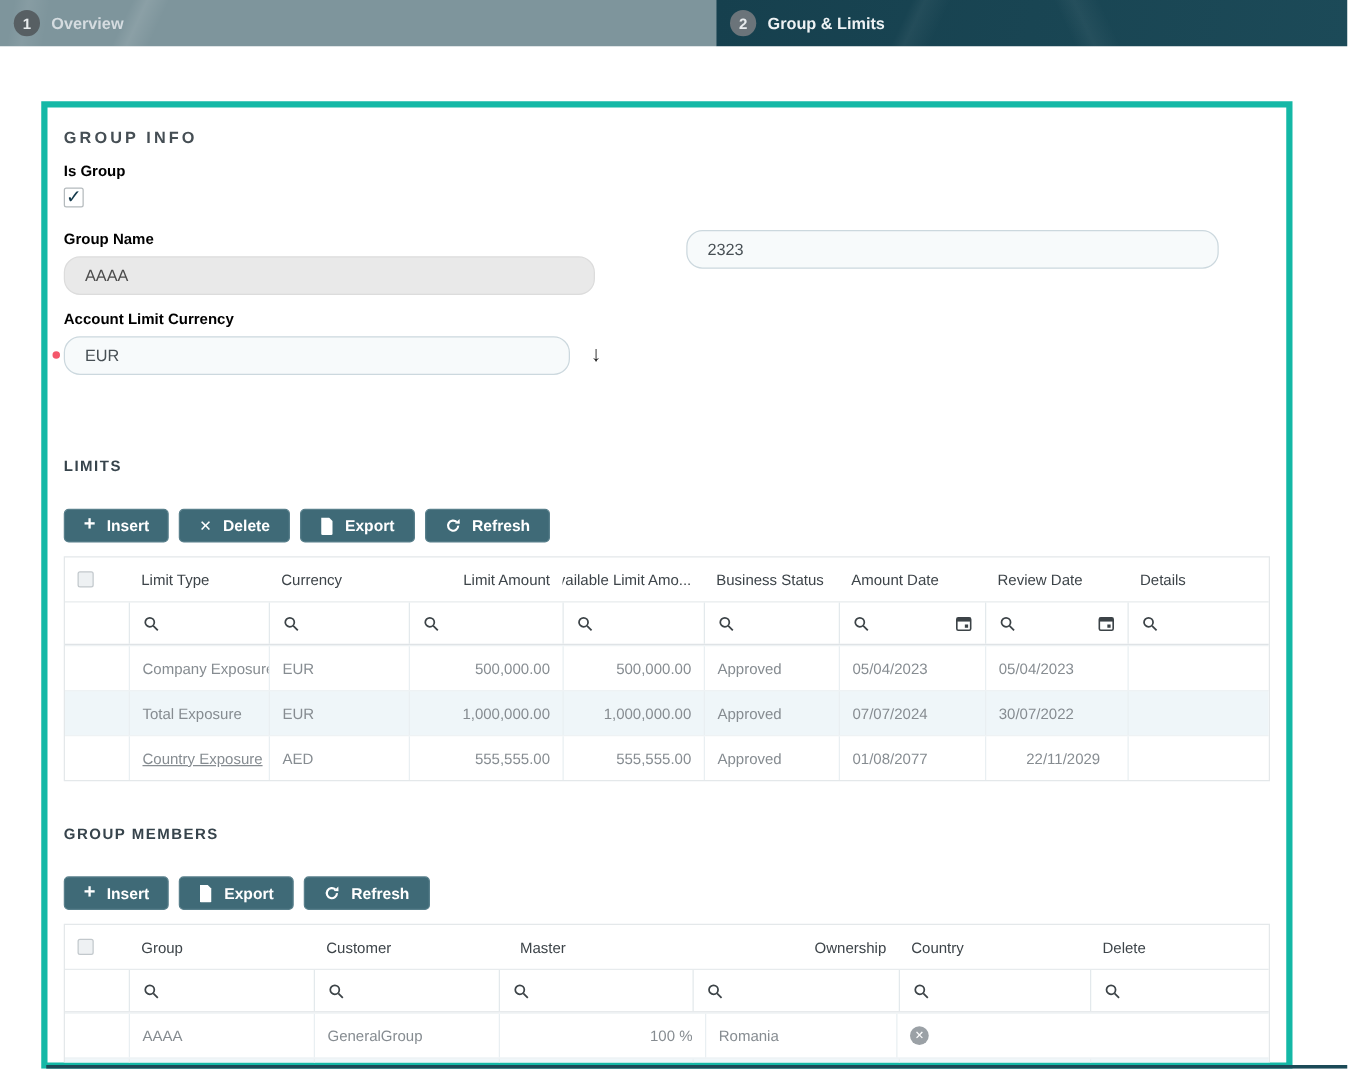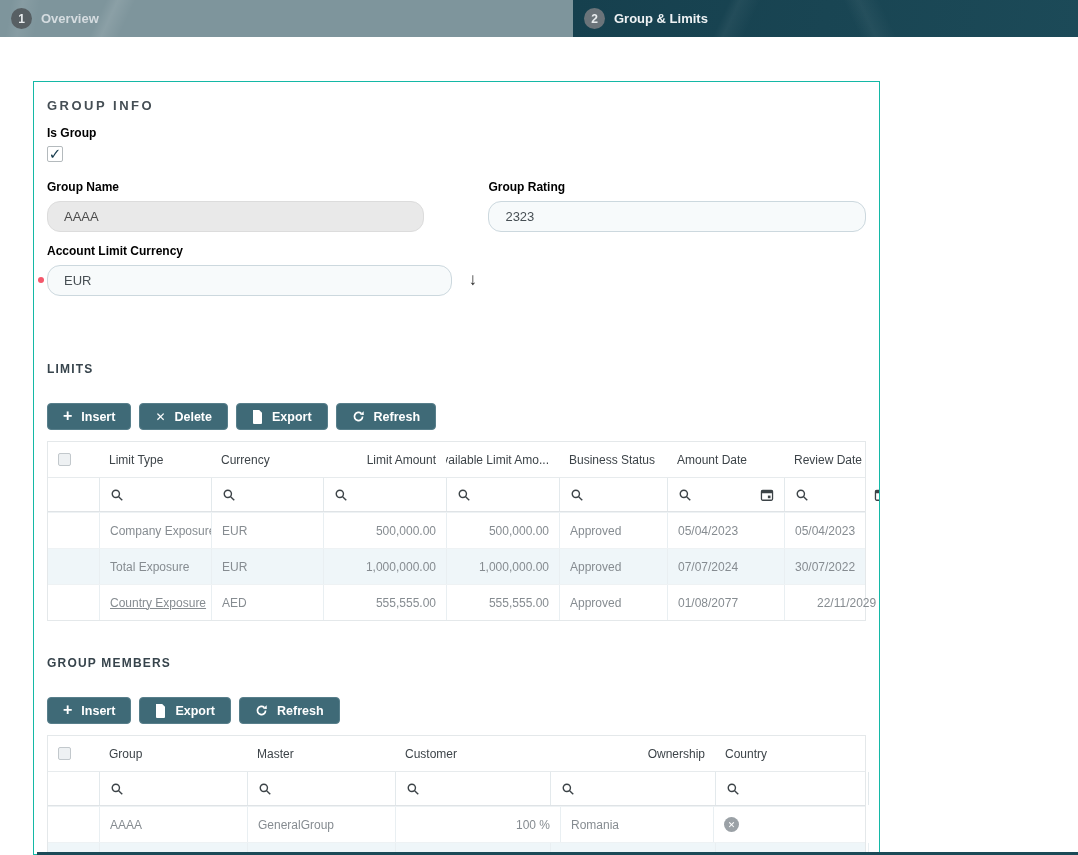--- a/index.html
+++ b/index.html
@@ -22,22 +22,22 @@
       linear-gradient(100deg,#16404e 0%, #1c4a58 100%); }
   .tab-num { width:21px; height:21px; border-radius:50%; display:flex; align-items:center;
     justify-content:center; font-size:12px; font-weight:bold; color:#e8ecee; flex:0 0 21px; }
   .tab-overview .tab-num { background:#575f63; }
   .tab-grouplimits .tab-num { background:#6b747a; }
   .tab-label { font-size:13px; font-weight:bold; }
   .tab-overview .tab-label { color:#d5dce0; }
   .tab-grouplimits .tab-label { color:#eef2f4; }
 
   
-  .card { position:absolute; left:33px; top:81px; width:847px; height:774px;
-    border:1px solid #14b8a6; background:#fff; padding:16px 13px 0 13px; overflow:hidden; }
+  .card { position:absolute; left:33px; top:81px; width:1001px; height:774px;
+    border:5px solid #14b8a6; background:#fff; padding:16px 13px 0 13px; overflow:hidden; }
 
   .sec-title { font-size:13px; font-weight:bold; letter-spacing:2.5px; color:#454e54; }
   .sub-title { font-size:12px; font-weight:bold; letter-spacing:1.2px; color:#37444c; }
   .f-label { font-size:12px; font-weight:bold; color:#000000; }
 
   .isgroup-label { margin-top:13px; }
   .cb { margin-top:6px; width:16px; height:16px; border:1px solid #b4babd; border-radius:2px;
     background:#fff; display:flex; align-items:center; justify-content:center; cursor:pointer; }
   .cb .tick { color:#14394b; font-weight:bold; font-size:15px; line-height:1; margin-top:-2px; }
 
@@ -120,21 +120,20 @@
       <span class="tick">✓</span>
     </div>
 
     <div class="form-row">
       <div class="fcol1">
         <div class="f-label">Group Name</div>
         <input class="inp" disabled="" value="AAAA" style="">
       </div>
       <div class="fgap"></div>
       <div class="fcol2">
-        <div class="f-label">Group Rating</div>
         <input class="inp" value="2323" style="">
       </div>
     </div>
 
     <div class="currency-block">
       <div class="f-label">Account Limit Currency</div>
       <div class="currency-wrap">
         <span class="req-dot"></span>
         <input class="inp" value="EUR" style="">
         <span class="dd-arrow">↓</span>
@@ -386,25 +385,25 @@
     </div>
 
     <div class="grid">
         <div class="g-row g-head">
           <div class="g-cell" style="flex:0 0 51px;width:51px;">
             <span class="hcb"></span>
           </div>
           <div class="g-cell" style="flex:0 0 148px;width:148px;">
             <span>Group</span>
           </div>
+          <div class="g-cell" style="flex:0 0 155px;width:155px;">
+            <span>Customer</span>
+          </div>
           <div class="g-cell" style="flex:0 0 148px;width:148px;">
             <span>Master</span>
-          </div>
-          <div class="g-cell" style="flex:0 0 155px;width:155px;">
-            <span>Customer</span>
           </div>
           <div class="g-cell al-r" style="flex:0 0 165px;width:165px;">
             <span>Ownership</span>
           </div>
           <div class="g-cell" style="flex:0 0 153px;width:153px;">
             <span>Country</span>
           </div>
           <div class="g-cell" style="flex:1 1 auto;">
             <span>Delete</span>
           </div>

